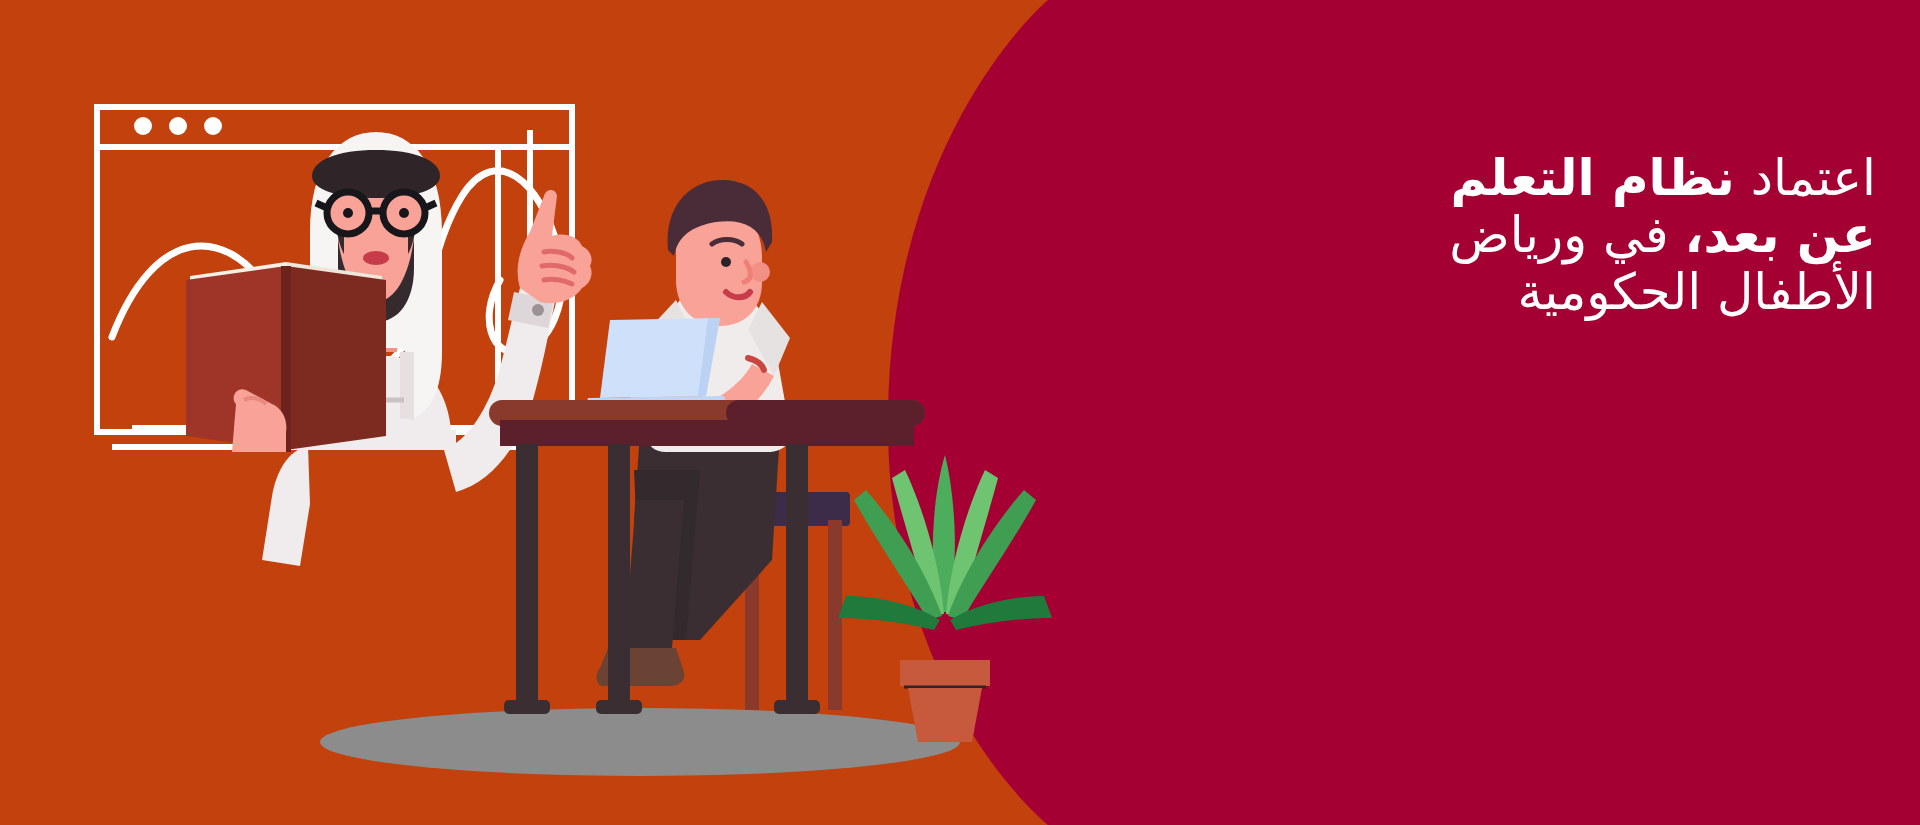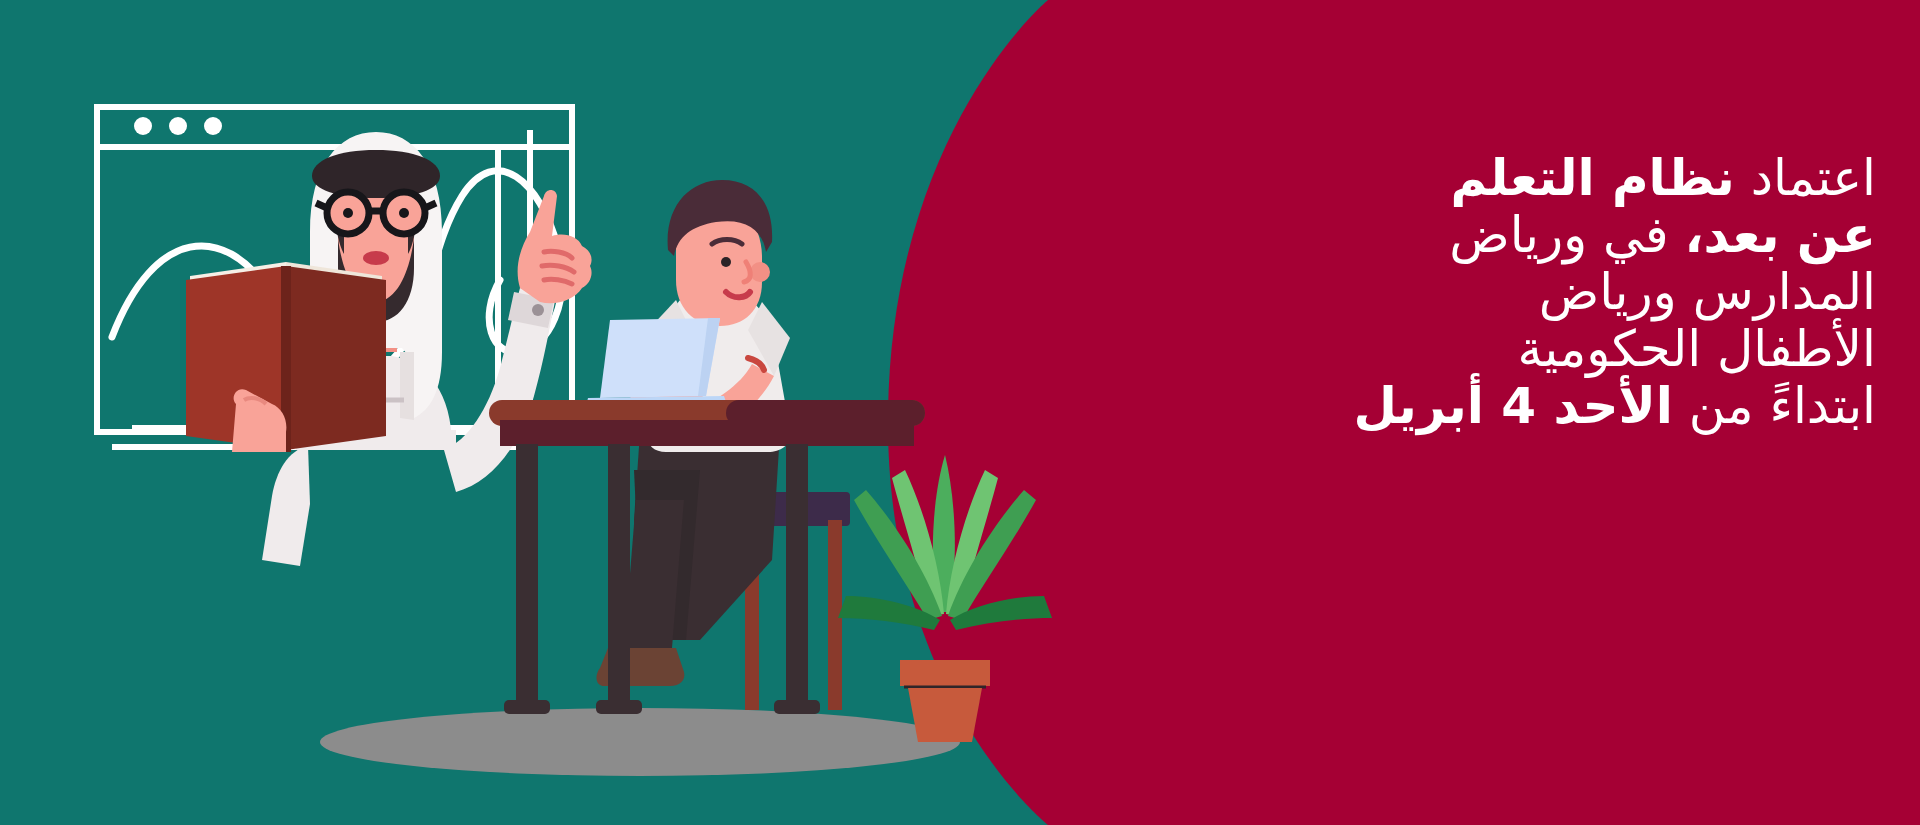--- a/index.html
+++ b/index.html
@@ -3,21 +3,21 @@
 <meta charset="utf-8">
 <style>
   html,body{margin:0;padding:0;}
   body{
     width:1920px;height:825px;overflow:hidden;
     font-family:"DejaVu Sans","Liberation Sans",sans-serif;
     background:#999999;
   }
   #banner{
     position:relative;width:1920px;height:825px;
-    background:#0f766e;overflow:hidden;
+    background:#c2410c;overflow:hidden;
   }
   
   #maroon-panel{
     position:absolute;top:0;right:0;width:1090px;height:825px;
     pointer-events:none;
   }
   
   #headline-block{
     position:absolute;
     right:44px;top:150px;width:760px;
@@ -227,18 +227,16 @@
 
   </svg>
 
   <svg id="maroon-panel" viewBox="0 0 1090 825" preserveAspectRatio="none">
     <path d="M1090,0 L218,0 C218,0 62,130 58,412 C54,694 218,825 218,825 L1090,825 Z" fill="#a50034"></path>
   </svg>
 
   <div id="headline-block">
     <span class="hl"><span>اعتماد </span><span class="b">نظام التعلم</span><span></span></span>
     <span class="hl"><span></span><span class="b">عن بعد،</span><span> في ورياض</span></span>
-    <span class="hl"><span>المدارس ورياض</span><span class="b"></span><span></span></span>
     <span class="hl"><span>الأطفال الحكومية</span><span class="b"></span><span></span></span>
-    <span class="hl"><span>ابتداءً من </span><span class="b">الأحد 4 أبريل</span><span></span></span>
   </div>
 
 </div>
 
 </body></html>

